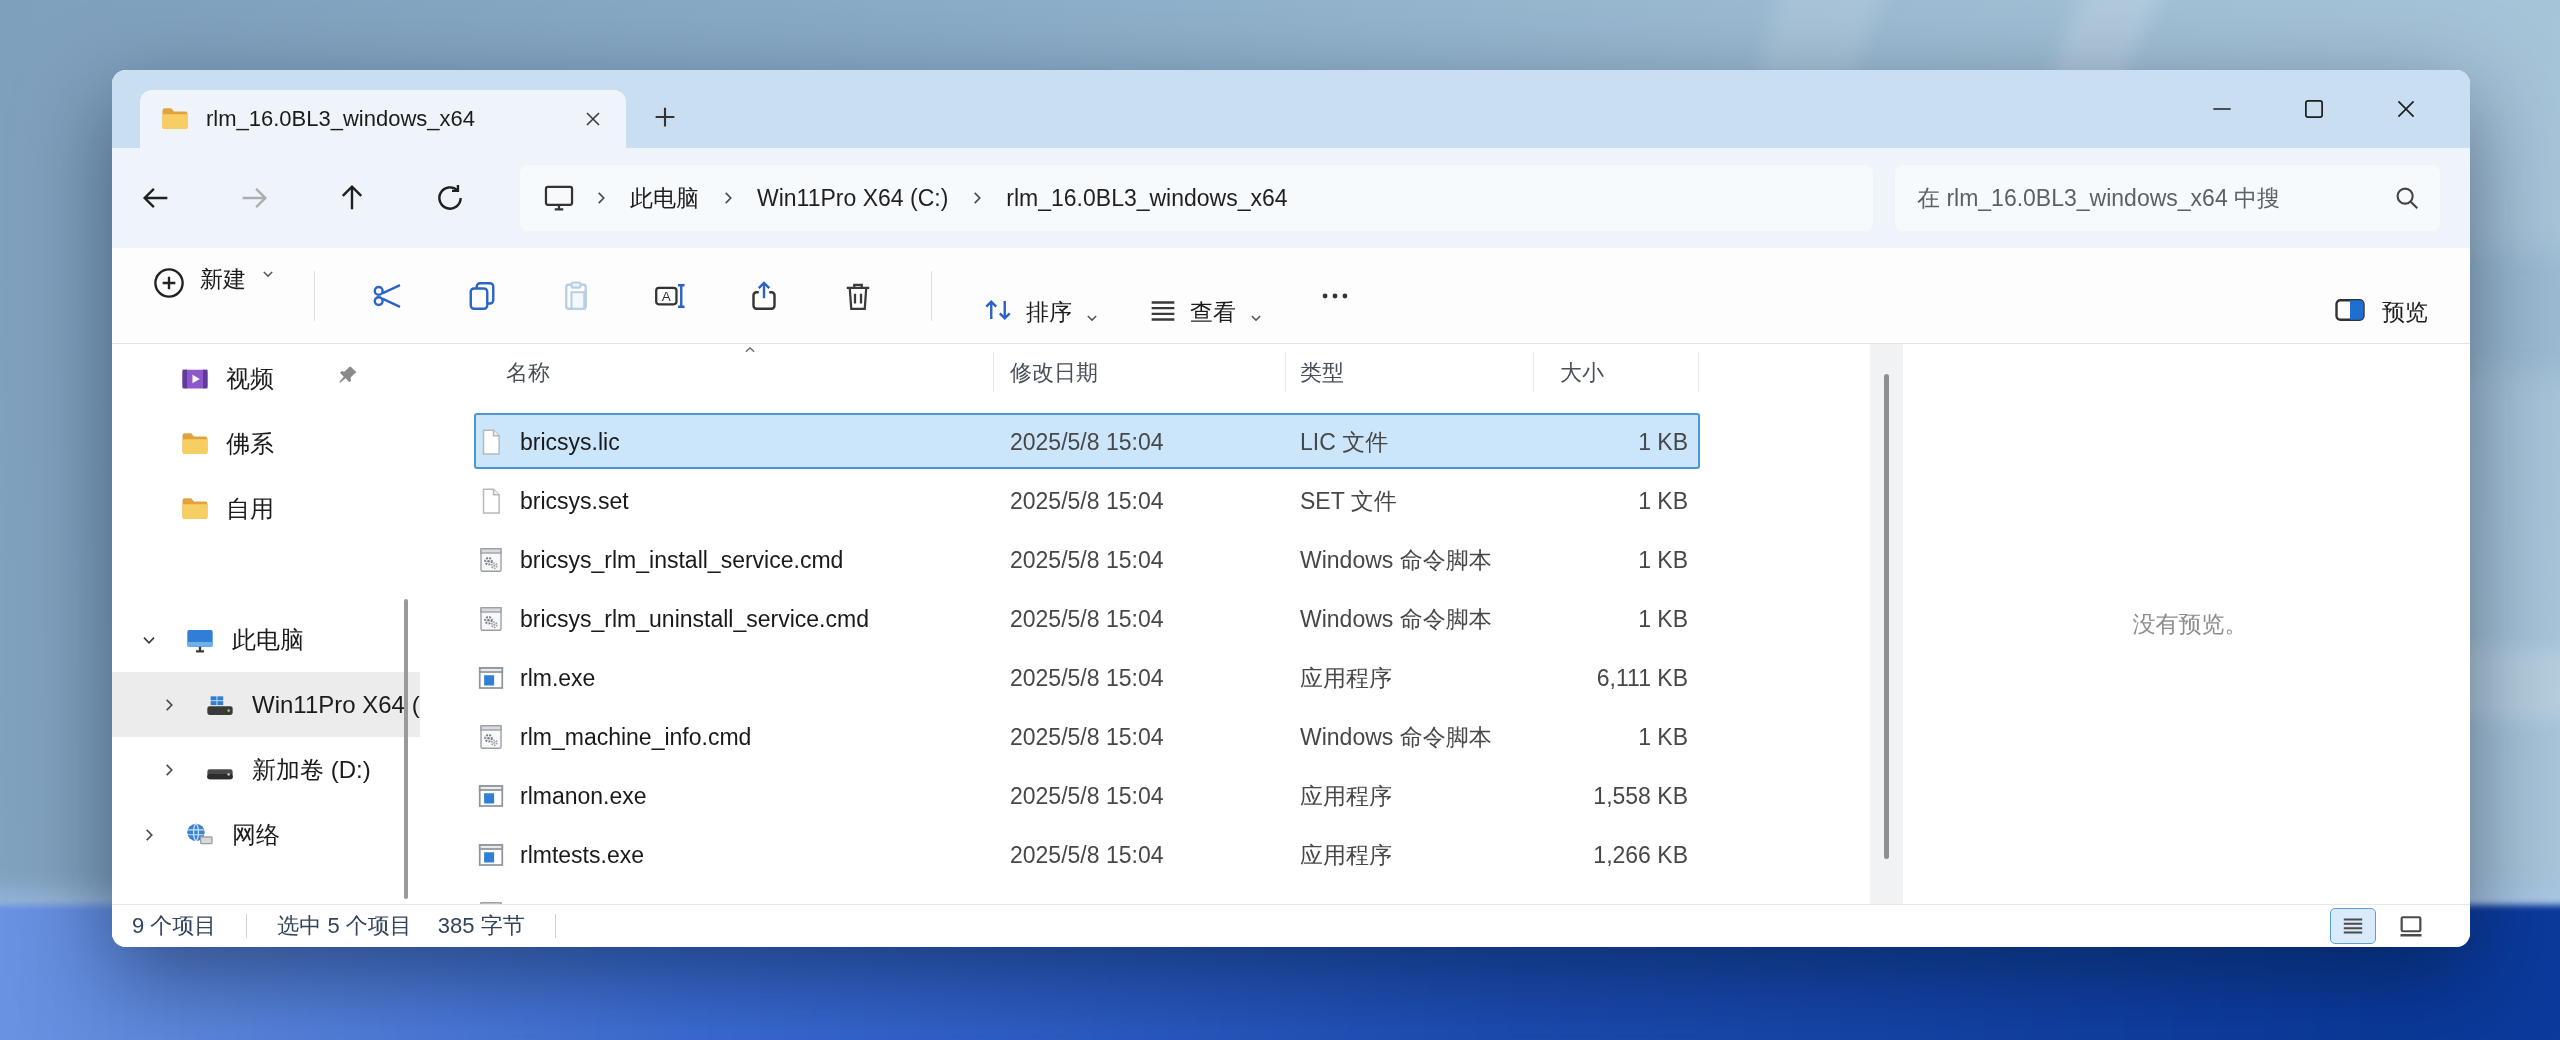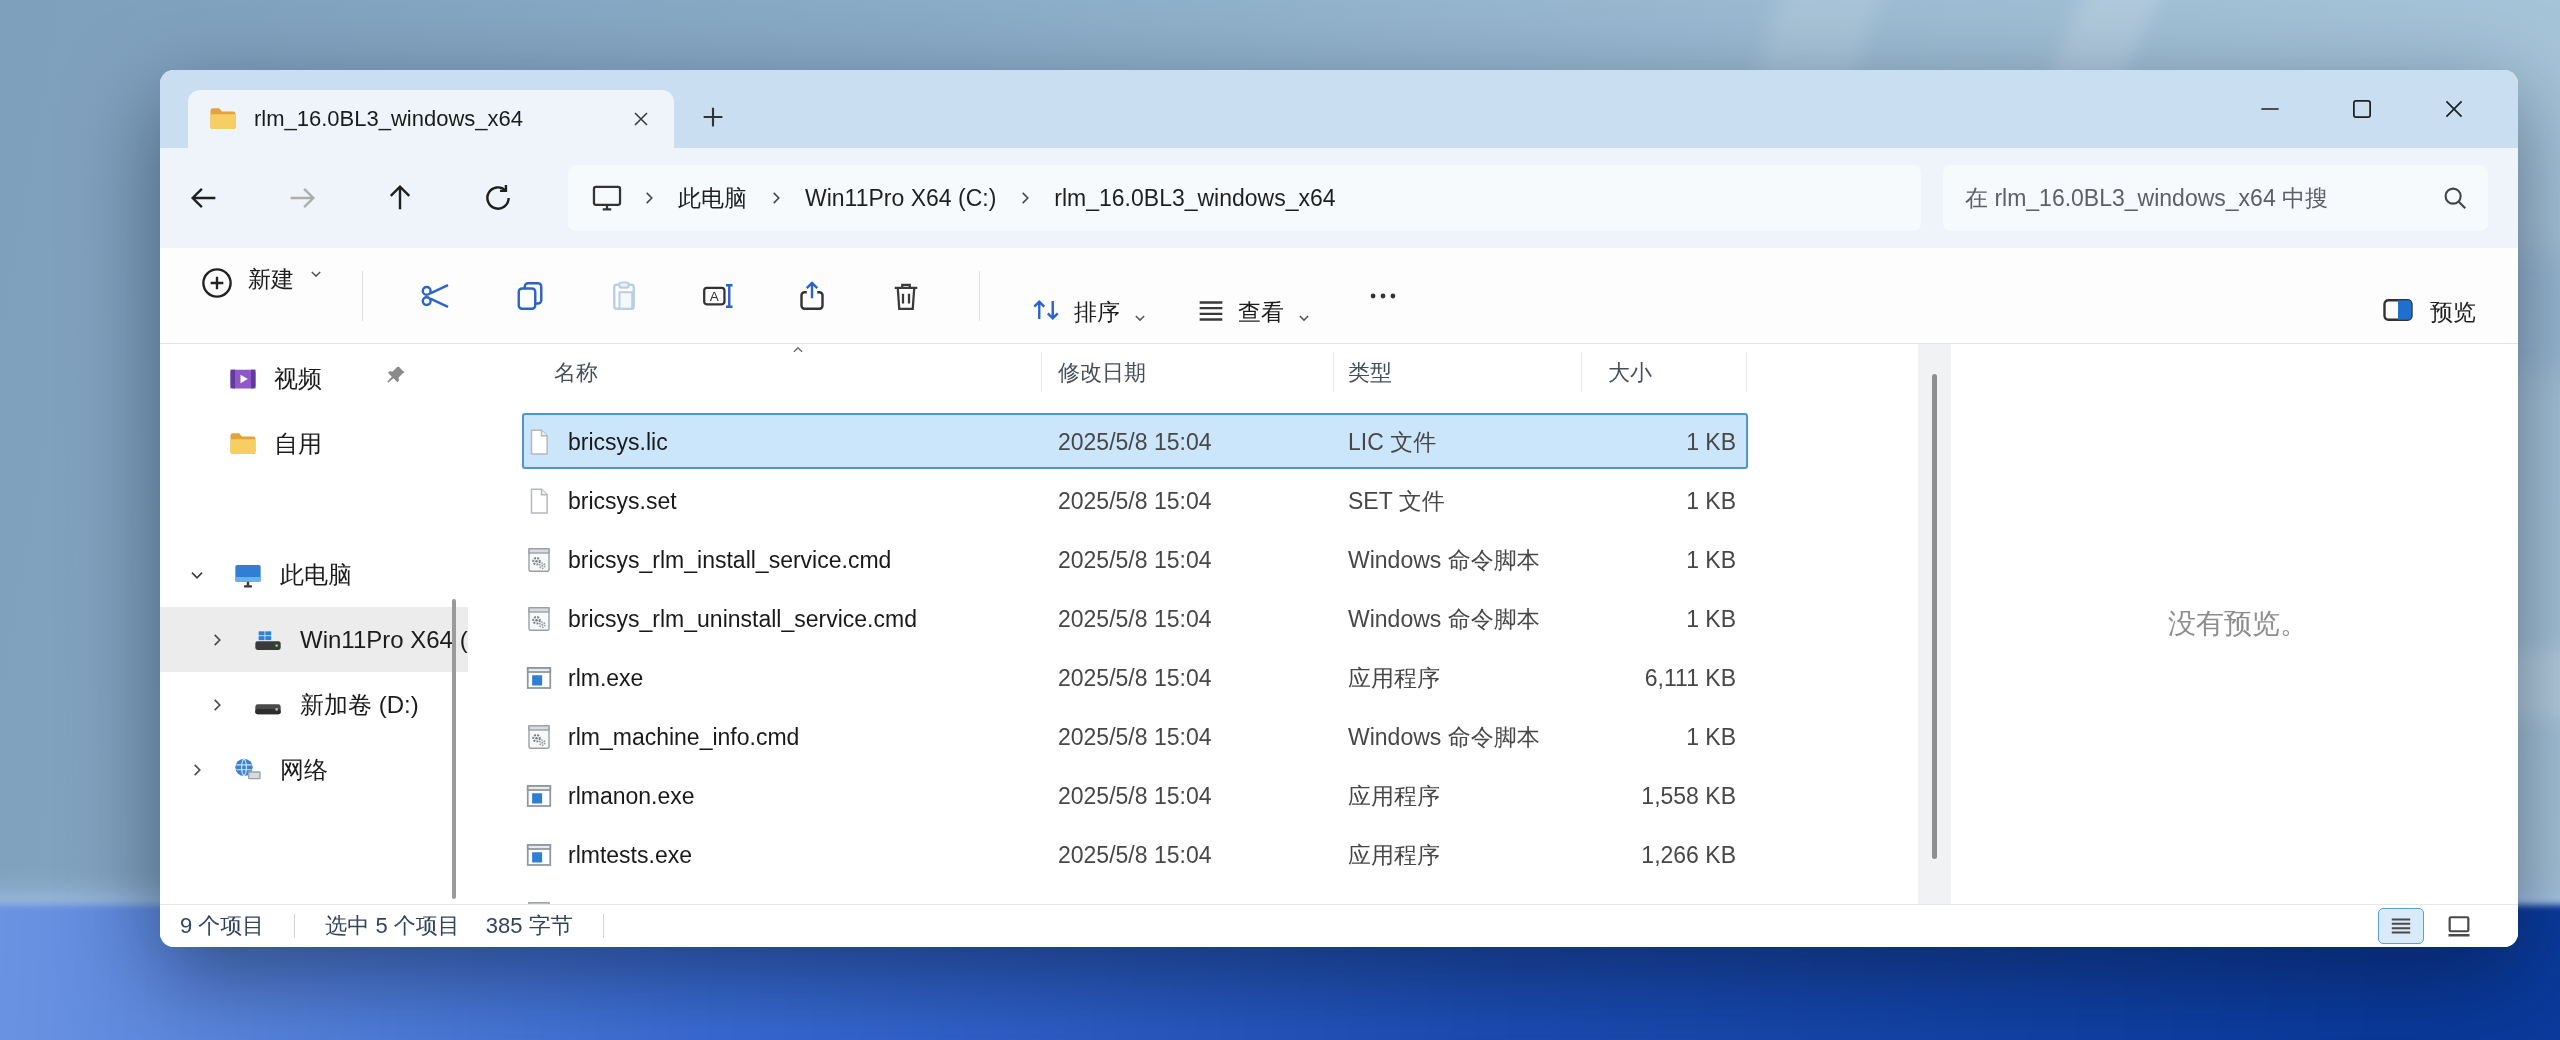--- a/index.html
+++ b/index.html
@@ -10,21 +10,21 @@
     border:95px solid rgba(255,255,255,.13);filter:blur(10px);}
   .wp .swirl2{position:absolute;left:2030px;top:-280px;width:860px;height:860px;border-radius:50%;
     border:70px solid rgba(255,255,255,.17);filter:blur(9px);}
   .wp .swirl3{position:absolute;left:1500px;top:250px;width:1700px;height:1500px;border-radius:50%;
     border:120px solid rgba(90,130,180,.14);filter:blur(14px);}
   .wp .bandglow{position:absolute;left:-40px;right:-40px;bottom:118px;height:26px;background:rgba(170,200,245,.75);filter:blur(14px);}
   .wp .band{position:absolute;left:-40px;right:-40px;bottom:-30px;height:165px;filter:blur(3px);
     background:linear-gradient(93deg,#6d95e3 0%,#3a6cd4 28%,#1c4db4 58%,#0a3a9c 92%);}
   
   .window{position:absolute;left:112px;top:70px;width:2358px;height:877px;border-radius:14px;
-    background:#ffffff;box-shadow:0 30px 90px rgba(5,20,45,.5);overflow:hidden;display:flex;flex-direction:column;margin-left:48px;}
+    background:#ffffff;box-shadow:0 30px 90px rgba(5,20,45,.5);overflow:hidden;display:flex;flex-direction:column;}
   
   .tabbar{height:78px;background:#c9def0;display:flex;align-items:flex-end;position:relative;flex:0 0 auto;}
   .tab{margin-left:28px;width:486px;height:58px;background:#eef4fa;border-radius:12px 12px 0 0;
     display:flex;align-items:center;padding:0 14px 0 20px;box-sizing:border-box;}
   .tab-title{flex:1;font-size:22px;color:#1b1b1b;margin-left:16px;white-space:nowrap;overflow:hidden;}
   .tab-close{width:38px;height:38px;display:flex;align-items:center;justify-content:center;border-radius:6px;}
   .newtab{width:46px;height:46px;margin:0 0 8px 16px;display:flex;align-items:center;justify-content:center;border-radius:6px;}
   .win-controls{position:absolute;right:18px;top:0;height:78px;display:flex;align-items:center;}
   .wc-btn{width:92px;height:78px;display:flex;align-items:center;justify-content:center;}
   
@@ -76,21 +76,21 @@
   .cell{position:absolute;top:50%;transform:translateY(-50%);white-space:nowrap;}
   .cell-icon{left:56px;display:flex;}
   .cell-name{left:100px;max-width:460px;overflow:hidden;color:#191919;}
   .cell-date{left:590px;}
   .cell-type{left:880px;}
   .cell-size{left:1018px;width:250px;text-align:right;}
   .list-scroll-track{position:absolute;left:1450px;top:0;width:33px;height:560px;background:#f1f2f3;}
   .list-scroll-thumb{position:absolute;left:14px;top:30px;width:5px;height:485px;background:#8f8f8f;border-radius:3px;}
   
   .preview{width:560px;flex:0 0 auto;display:flex;align-items:center;justify-content:center;}
-  .preview-text{font-size:28px;color:#8d8d8d;}
+  .preview-text{font-size:23px;color:#8d8d8d;}
   
   .statusbar{height:42px;border-top:1px solid #e8e8e8;background:#fff;display:flex;align-items:center;
     padding:0 20px;font-size:22px;color:#31445c;flex:1 0 auto;position:relative;}
   .sb-div{width:1px;height:24px;background:#d2d2d2;margin:0 30px;}
   .sb-gap{width:26px;}
   .sb-right{margin-left:auto;display:flex;align-items:center;gap:12px;margin-right:16px;}
   .view-btn{width:46px;height:36px;display:flex;align-items:center;justify-content:center;border-radius:5px;box-sizing:border-box;}
   .view-btn.active{background:#d9eafa;border:1px solid #5a9ed6;}
   .icon{display:inline-flex;align-items:center;justify-content:center;}
 </style>
@@ -322,20 +322,29 @@
               <path fill="#8a8a8a" d="M15.3 3.2l5.5 5.5-1.8 1-3.6 3.6.2 3-1.4 1.4-3.6-3.6-4.8 4.2-.9-.9 4.2-4.8L5.5 9l1.4-1.4 3 .2 3.6-3.6z"></path>
             </svg></span>
         </div>
         <div class="side-item pinned">
           <span class="icon icon-slot">
             <svg width="30" height="30" viewBox="0 0 24 24">
               <path fill="#e2a33e" d="M2 5.2A1.8 1.8 0 0 1 3.8 3.4h5.1l2.3 2.5h9A1.8 1.8 0 0 1 22 7.7V18a2 2 0 0 1-2 2H4a2 2 0 0 1-2-2z"></path>
               <path fill="#f7ce63" d="M2 8.2h20V18a2 2 0 0 1-2 2H4a2 2 0 0 1-2-2z"></path>
             </svg>
           </span>
+          <span class="lbl">佛系</span>
+        </div>
+        <div class="side-item pinned">
+          <span class="icon icon-slot">
+            <svg width="30" height="30" viewBox="0 0 24 24">
+              <path fill="#e2a33e" d="M2 5.2A1.8 1.8 0 0 1 3.8 3.4h5.1l2.3 2.5h9A1.8 1.8 0 0 1 22 7.7V18a2 2 0 0 1-2 2H4a2 2 0 0 1-2-2z"></path>
+              <path fill="#f7ce63" d="M2 8.2h20V18a2 2 0 0 1-2 2H4a2 2 0 0 1-2-2z"></path>
+            </svg>
+          </span>
           <span class="lbl">自用</span>
         </div>
         <div class="side-spacer"></div>
         <div class="side-item tree lvl0">
           <span class="side-chev">
             <svg width="22" height="22" viewBox="0 0 24 24">
               <path d="M6.5 9.5l5.5 5.5 5.5-5.5" stroke="#3a3a3a" stroke-width="1.8" fill="none"></path>
             </svg>
           </span>
           <span class="icon icon-slot">

